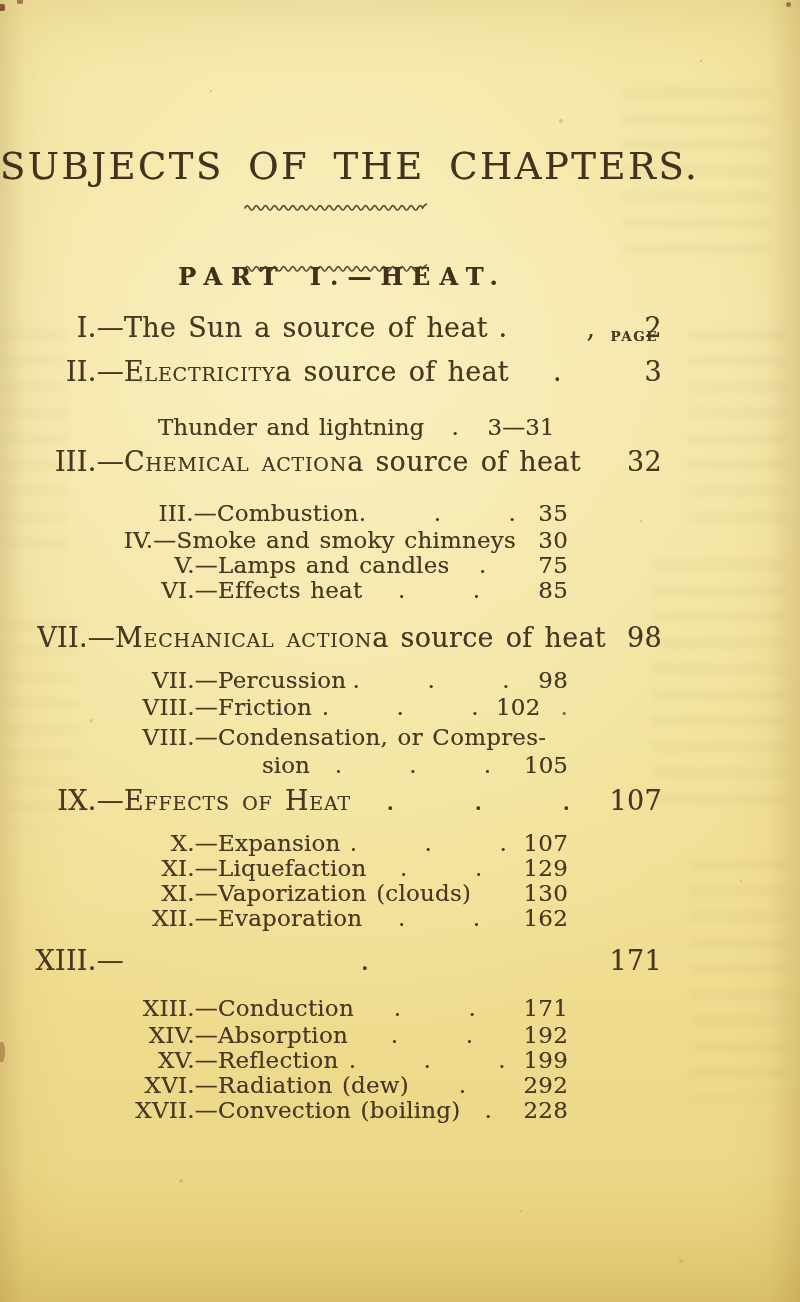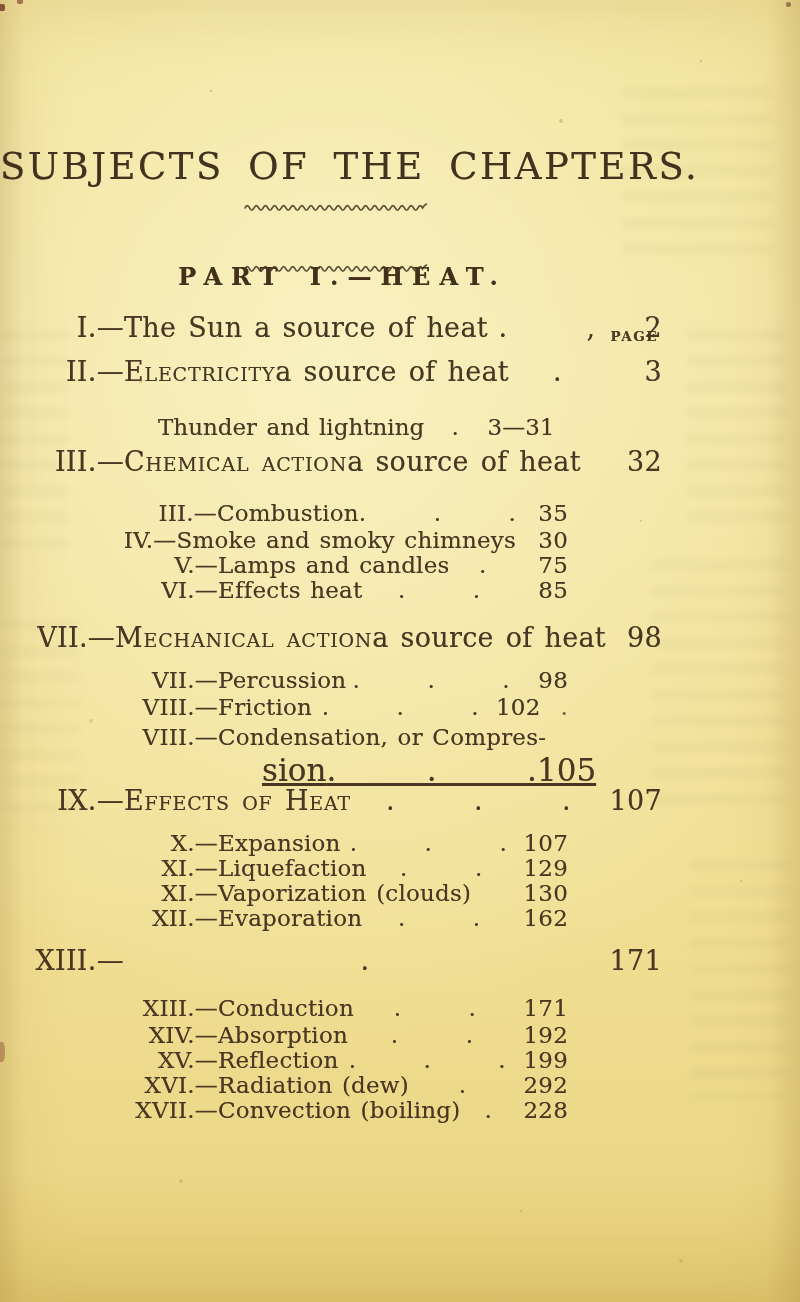--- a/index.html
+++ b/index.html
@@ -38,21 +38,21 @@
   .main .rn { width:124px; }
   .main .pg { min-width:56px; }
   .main .sc { font-variant:small-caps; letter-spacing:0.8px; }
 
   .sub { width:568px; font-size:23px; word-spacing:2px; letter-spacing:0.2px; }
   .sub .rn { width:218px; }
   .sub .pg { min-width:52px; }
 
   .indent-only { width:556px; padding-left:158px; box-sizing:border-box; font-size:23px; word-spacing:2px; }
   .indent-only .pg { min-width:70px; text-align:center; }
-  .cont { width:568px; padding-left:262px; box-sizing:border-box; font-size:31px;text-decoration:underline; }
+  .cont { width:568px; padding-left:262px; box-sizing:border-box; font-size:23px; }
   .cont .pg { min-width:52px; text-align:right; }
 
   .stray { margin-left:20px; opacity:0.75; }
 
   
   .speckles { position:absolute; left:210px; top:90px; width:2px; height:2px; border-radius:50%;
     background:rgba(140,100,40,0.35);
     box-shadow: 350px 30px 0 1px rgba(145,105,45,0.28), 490px -30px 0 0 rgba(120,80,30,0.3),
       -70px 290px 0 1px rgba(150,110,50,0.25), 430px 430px 0 0 rgba(140,100,40,0.3),
       -120px 630px 0 1px rgba(150,115,55,0.22), 530px 790px 0 0 rgba(140,100,40,0.28),

